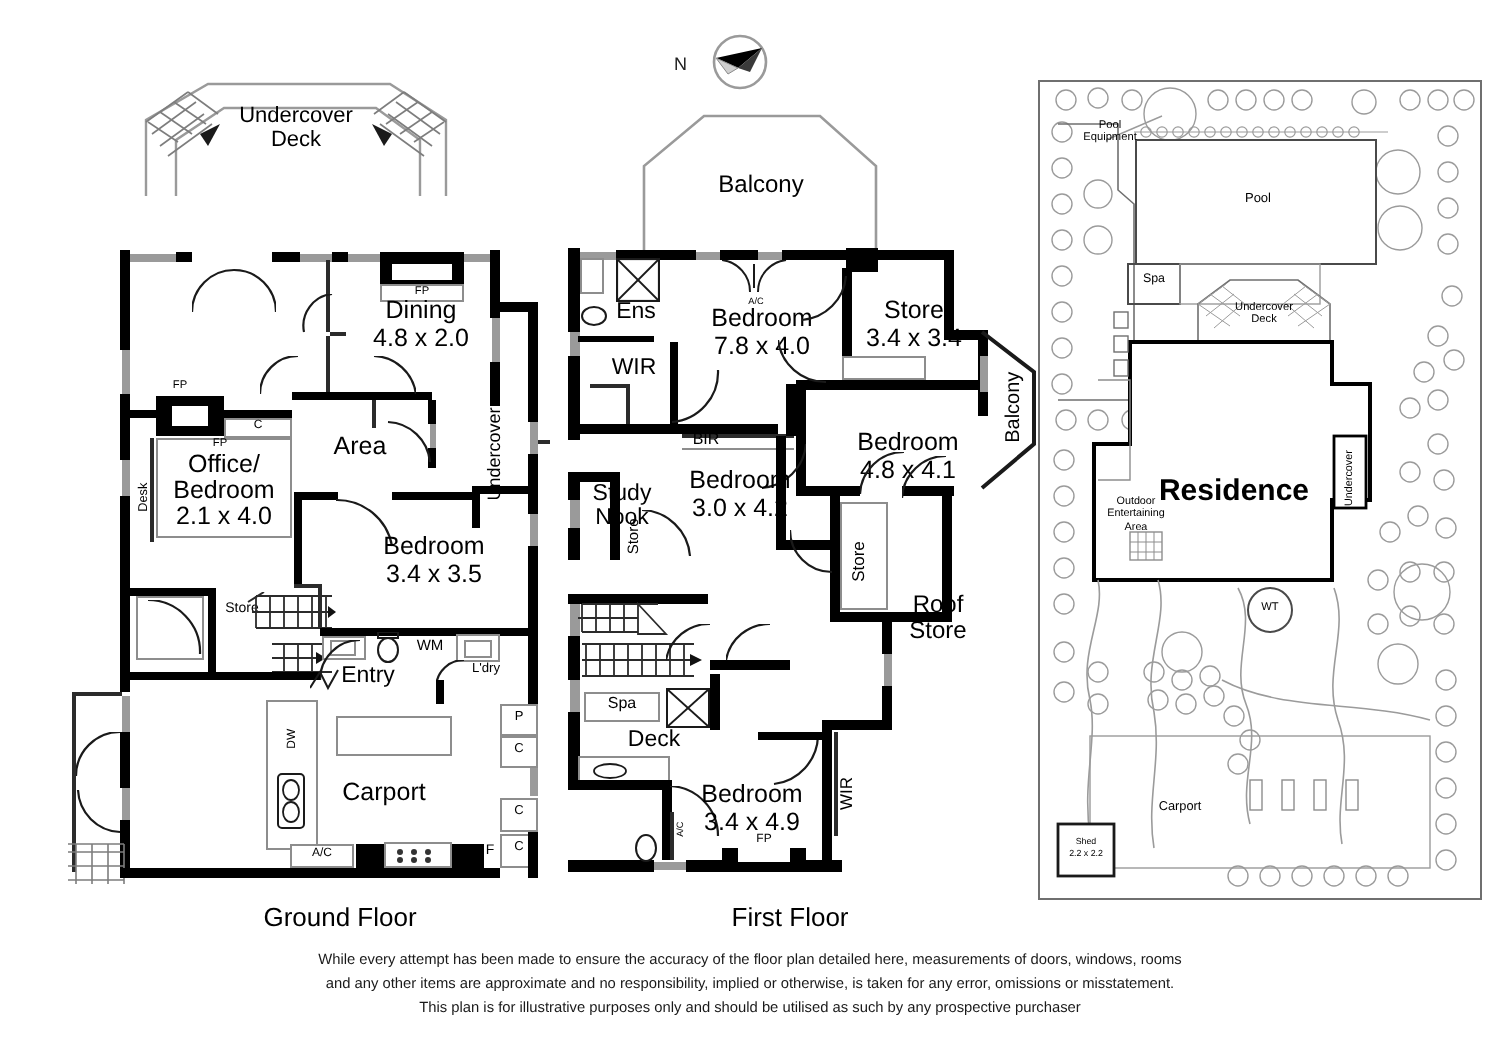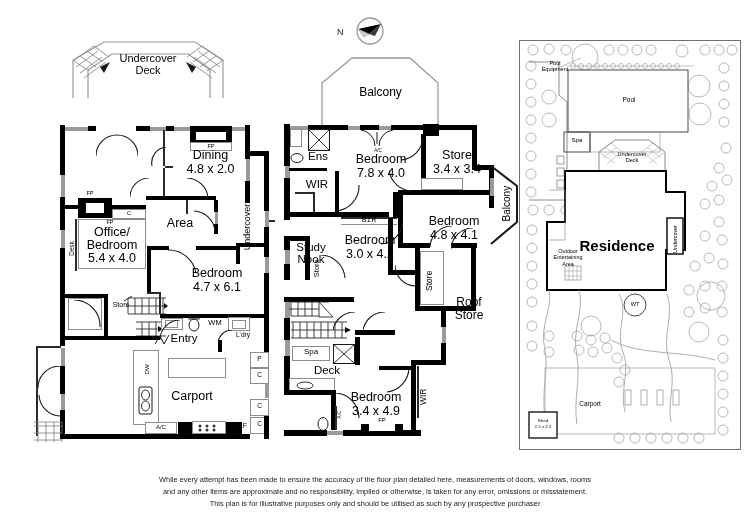--- a/index.html
+++ b/index.html
@@ -145,21 +145,21 @@
     <div class="wall" style="left:65px;top:205px;width:13px;height:4px;"></div>
     <div class="wall" style="left:112px;top:205px;width:34px;height:4px;"></div>
     <div class="boxg" style="left:112px;top:209px;width:34px;height:10px;"></div>
     <div class="lbl xs" style="left:112px;top:210px;width:34px;font-size:6px;">C</div>
 
     <div class="boxg" style="left:78px;top:219px;width:68px;height:50px;"></div>
     <div class="lbl xs" style="left:80px;top:219px;width:60px;font-size:5.6px;">FP</div>
     <div class="lbl rm" style="left:76px;top:226px;width:72px;line-height:1.05;">
       <span>Office/</span><br>
       <span>Bedroom</span>
-      <span class="d">5.4 x 4.0</span>
+      <span class="d">2.1 x 4.0</span>
     </div>
     <div class="lbl xs vert" style="left:52px;top:245px;width:40px;font-size:6.4px;">Desk</div>
     <div class="thin" style="left:75px;top:219px;width:2px;height:52px;"></div>
 
     <div class="wall" style="left:65px;top:294px;width:40px;height:4px;"></div>
     <div class="wall" style="left:104px;top:294px;width:4px;height:42px;"></div>
     <div class="boxg" style="left:68px;top:298px;width:34px;height:32px;"></div>
     <div class="lbl xs" style="left:104px;top:301px;width:34px;font-size:7px;">Store</div>
     <svg style="position:absolute;left:72px;top:300px;" width="34" height="30">
       <path d="M2 0 A26 26 0 0 1 28 27" fill="none" stroke="#1a1a1a" stroke-width="1.1"></path>
@@ -236,21 +236,21 @@
     <div class="wall" style="left:196px;top:246px;width:44px;height:4px;"></div>
     <div class="wall" style="left:236px;top:246px;width:4px;height:18px;"></div>
     <div class="wall" style="left:236px;top:243px;width:33px;height:4px;"></div>
     <div class="wall" style="left:264px;top:243px;width:5px;height:14px;"></div>
     <div class="lt" style="left:265px;top:257px;width:4px;height:16px;"></div>
     <div class="wall" style="left:264px;top:273px;width:5px;height:17px;"></div>
     <svg style="position:absolute;left:168px;top:248px;" width="30" height="26">
       <path d="M0 2 A28 28 0 0 1 28 25" fill="none" stroke="#1a1a1a" stroke-width="1.1"></path>
     </svg>
     <div class="lbl rm" style="left:168px;top:266px;width:98px;">
-      <span>Bedroom</span><span class="d">4.7 x 6.1</span>
+      <span>Bedroom</span><span class="d">3.4 x 3.5</span>
     </div>
     <div class="thin" style="left:147px;top:292px;width:14px;height:2px;"></div>
     <div class="thin" style="left:159px;top:292px;width:2px;height:22px;"></div>
 
     <div class="wall" style="left:160px;top:314px;width:109px;height:4px;"></div>
     <div class="boxg" style="left:161px;top:318px;width:22px;height:12px;"></div>
     <div class="boxg" style="left:165px;top:320px;width:13px;height:8px;"></div>
     <svg style="position:absolute;left:186px;top:316px;" width="16" height="16">
       <ellipse cx="8" cy="9" rx="5" ry="6" fill="none" stroke="#1a1a1a" stroke-width="1"></ellipse>
       <rect x="3" y="0" width="10" height="3" fill="none" stroke="#1a1a1a" stroke-width="1"></rect>
@@ -304,20 +304,21 @@
     <div class="lbl xs" style="left:250px;top:402px;width:19px;font-size:6.5px;">C</div>
     <div class="boxg" style="left:250px;top:417px;width:19px;height:17px;"></div>
     <div class="lbl xs" style="left:250px;top:420px;width:19px;font-size:6.5px;">C</div>
     <div class="wall" style="left:264px;top:290px;width:5px;height:62px;"></div>
     <div class="wall" style="left:264px;top:416px;width:5px;height:23px;"></div>
 
     <svg style="position:absolute;left:155px;top:332px;" width="16" height="14">
       <path d="M0 12 L5 4 L9 12 L14 3" fill="none" stroke="#1a1a1a" stroke-width="1"></path>
     </svg>
 
+    <div class="lbl floorname" style="left:110px;top:452px;width:120px;">Ground Floor</div>
   </div>
 
   <div style="position:absolute;left:275px;top:0;width:250px;height:470px;">
 
     <svg style="position:absolute;left:35px;top:55px;" width="140" height="75">
       <polyline points="12,75 12,28 42,3 100,3 128,28 128,75" fill="none" stroke="#9a9a9a" stroke-width="1.3"></polyline>
     </svg>
     <div class="lbl rm" style="left:48px;top:86px;width:115px;font-size:12px;">Balcony</div>
 
     <div class="wall" style="left:9px;top:124px;width:6px;height:12px;"></div>
@@ -360,21 +361,21 @@
     <svg style="position:absolute;left:60px;top:185px;" width="26" height="28">
       <path d="M24 0 A25 25 0 0 1 1 26" fill="none" stroke="#1a1a1a" stroke-width="1.1"></path>
     </svg>
 
     <div class="lbl rm" style="left:60px;top:152px;width:92px;">
       <span>Bedroom</span><span class="d">7.8 x 4.0</span>
     </div>
     <div class="wall" style="left:64px;top:212px;width:50px;height:5px;"></div>
     <div class="thin" style="left:66px;top:217px;width:56px;height:2px;"></div>
     <div class="grayline" style="left:66px;top:224px;width:56px;height:1px;"></div>
-    <div class="lbl xs" style="left:66px;top:216px;width:56px;font-size:8px;font-family:Liberation Mono, monospace;">BIR</div>
+    <div class="lbl xs" style="left:50px;top:216px;width:56px;font-size:8px;">BIR</div>
     <div class="wall" style="left:118px;top:192px;width:5px;height:26px;"></div>
 
     <div class="wall" style="left:146px;top:134px;width:5px;height:46px;"></div>
     <div class="lbl rm" style="left:146px;top:148px;width:72px;">
       <span>Store</span><span class="d">3.4 x 3.4</span>
     </div>
     <div class="wall" style="left:197px;top:165px;width:22px;height:5px;"></div>
     <div class="wall" style="left:214px;top:165px;width:5px;height:33px;"></div>
     <svg style="position:absolute;left:124px;top:138px;" width="26" height="24">
       <path d="M24 0 A24 24 0 0 1 2 22" fill="none" stroke="#1a1a1a" stroke-width="1.1"></path>
@@ -518,20 +519,21 @@
     <div class="fpin" style="left:94px;top:424px;width:26px;height:7px;"></div>
     <div class="wall" style="left:9px;top:430px;width:42px;height:6px;"></div>
     <div class="wall" style="left:46px;top:430px;width:6px;height:6px;"></div>
     <div class="lt" style="left:52px;top:431px;width:16px;height:4px;"></div>
     <div class="wall" style="left:68px;top:430px;width:20px;height:6px;"></div>
     <div class="wall" style="left:128px;top:430px;width:18px;height:6px;"></div>
     <svg style="position:absolute;left:40px;top:416px;" width="16" height="16">
       <ellipse cx="8" cy="8" rx="5" ry="6.5" fill="none" stroke="#1a1a1a" stroke-width="1"></ellipse>
     </svg>
 
+    <div class="lbl floorname" style="left:60px;top:452px;width:120px;">First Floor</div>
   </div>
 
   <div id="site">
     <div class="sitebase"></div>
 
     <svg style="position:absolute;left:0;top:0;" width="222" height="410">
 
       <g stroke="#9b9b9b" stroke-width="0.7" fill="none">
 
         <g>

